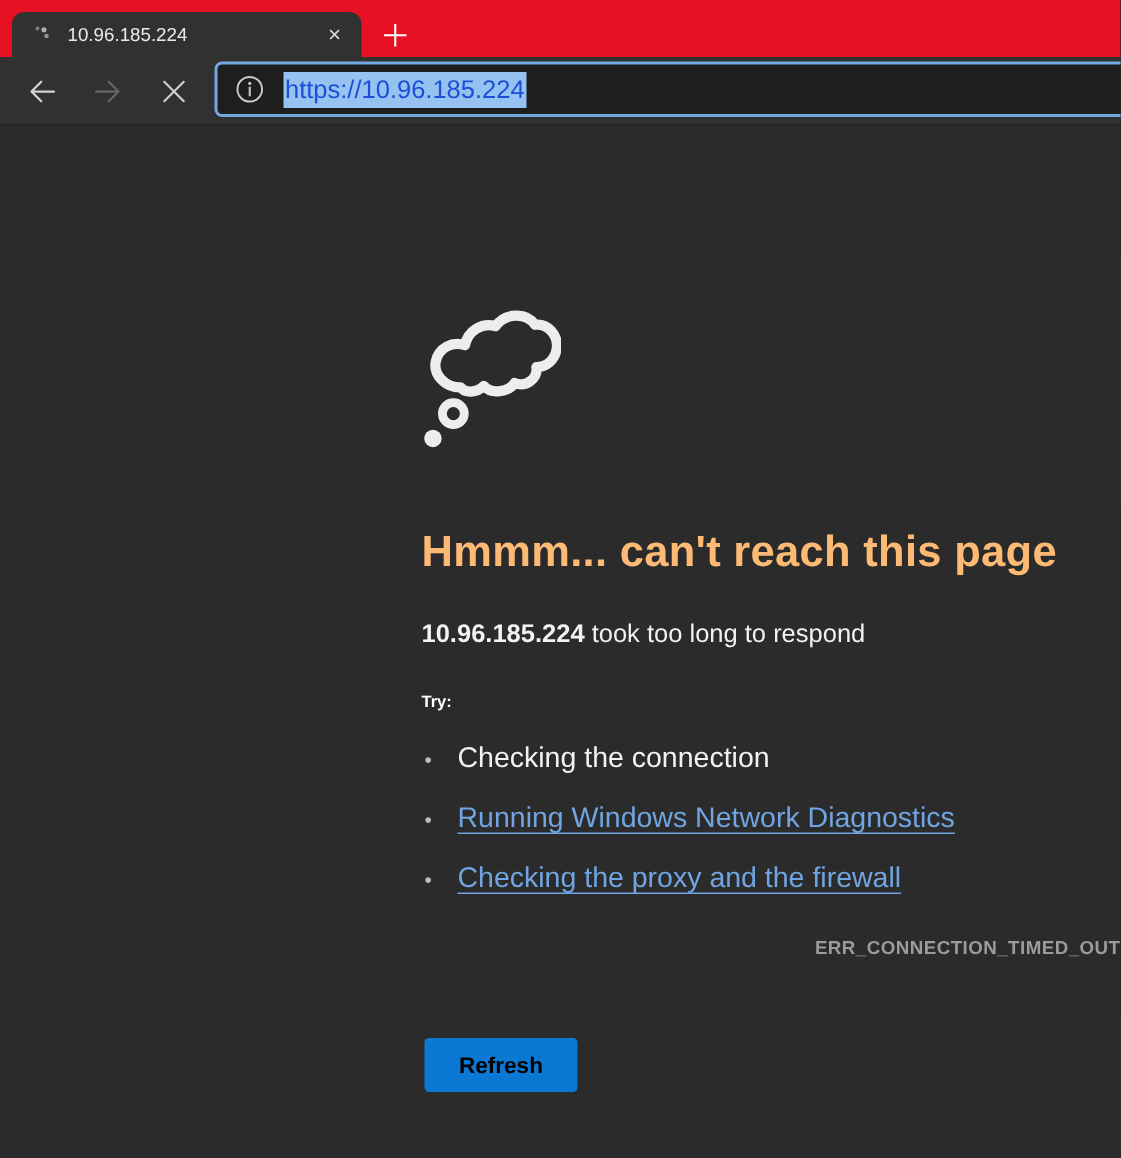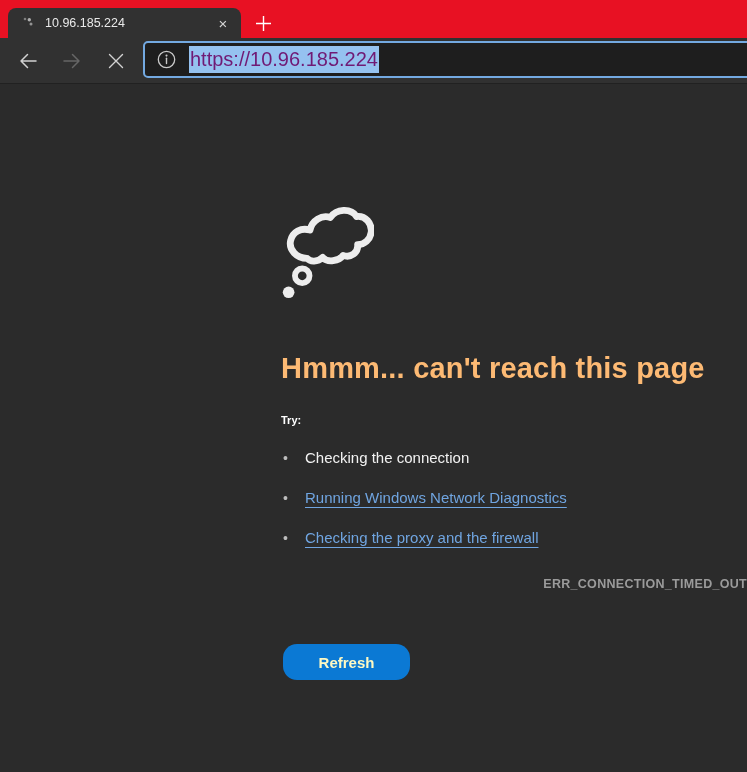--- a/index.html
+++ b/index.html
@@ -46,21 +46,21 @@
     display:flex; align-items:center; justify-content:center; cursor:pointer;
   }
   .nav-btn:first-child { margin-left:11px; }
   .addressbar {
     position:absolute; left:143px; top:3px; right:-6px; height:37px;
     background:#1e1e1e; border:2px solid #73a9e1; border-radius:5px;
     display:flex; align-items:center; padding-left:12px; cursor:text;
   }
   .info-icon { width:19px; height:19px; flex:0 0 19px; }
   .url-text {
-    margin-left:13px; font-size:20px; color:#701a75;
+    margin-left:13px; font-size:17px; color:#1d4ed8;
     background:#95c2f0; padding:2px 1px; white-space:nowrap;
   }
 
   
   .content {
     position:relative; height:688px; background:#2b2b2b;
     padding-left:281px; padding-top:116px;
   }
   .cloud-icon { width:94px; height:102px; display:block; margin-left:-1px; }
   .error-title {
@@ -68,38 +68,38 @@
     letter-spacing:0.2px; white-space:nowrap;
   }
   .error-subtitle {
     margin-top:28px; font-size:17px; color:#f2f2f2; white-space:nowrap;
   }
   .error-subtitle b { font-weight:bold; }
   .try-label { margin-top:29px; font-size:11px; font-weight:bold; color:#ffffff; }
   .suggestions { margin-top:21px; list-style:none; }
   .suggestions li {
     position:relative; padding-left:24px; margin-bottom:18px;
-    font-size:15px; line-height:22px; color:#f2f2f2; white-space:nowrap;
+    font-size:19px; line-height:22px; color:#f2f2f2; white-space:nowrap;
   }
   .suggestions li::before {
     content:"•"; position:absolute; left:2px; top:0;
     color:#bdbdbd; font-size:14px; line-height:22px;
   }
   .suggestions li.is-link span {
     color:#70a5e1; text-decoration:underline; text-underline-offset:4px; cursor:pointer;
   }
   .error-code {
     margin-top:28px; font-size:12.5px; font-weight:bold; color:#9b9b9b;
     letter-spacing:0.3px;
     text-align:right;
   }
   .refresh-btn {
-    margin-top:53px; margin-left:2px; width:127px; height:36px;
-    background:#0b79d4; border:none; border-radius:14px;
-    color:#fef9c3; font-size:15px; font-weight:bold;
+    margin-top:53px; margin-left:2px; width:102px; height:36px;
+    background:#0b79d4; border:none; border-radius:3px;
+    color:#000000; font-size:15px; font-weight:bold;
     font-family:"Liberation Sans","DejaVu Sans",sans-serif;
     cursor:pointer; display:block;
   }
 </style>
 </head>
 <body>
 
 <div class="window">
 
   <div class="tabbar">
@@ -158,20 +158,21 @@
                C 92 41, 86 46, 79 46
                C 80 54, 72 60, 64 57
                C 60 63, 48 65, 43 59
                C 38 64, 30 64, 27 60 Z" fill="none" stroke="#ededed" stroke-width="7" stroke-linejoin="round" stroke-linecap="round"></path>
       <circle cx="22" cy="78" r="7.5" fill="none" stroke="#ededed" stroke-width="6"></circle>
       <circle cx="8" cy="95" r="6" fill="#ededed"></circle>
     </svg>
 
     <div class="error-title">Hmmm... can't reach this page</div>
 
+    <div class="error-subtitle"><b>10.96.185.224</b><span> took too long to respond</span></div>
 
     <div class="try-label">Try:</div>
 
     <ul class="suggestions">
       <li>
         <span>Checking the connection</span>
       </li>
       <li class="is-link">
         <span>Running Windows Network Diagnostics</span>
       </li>

